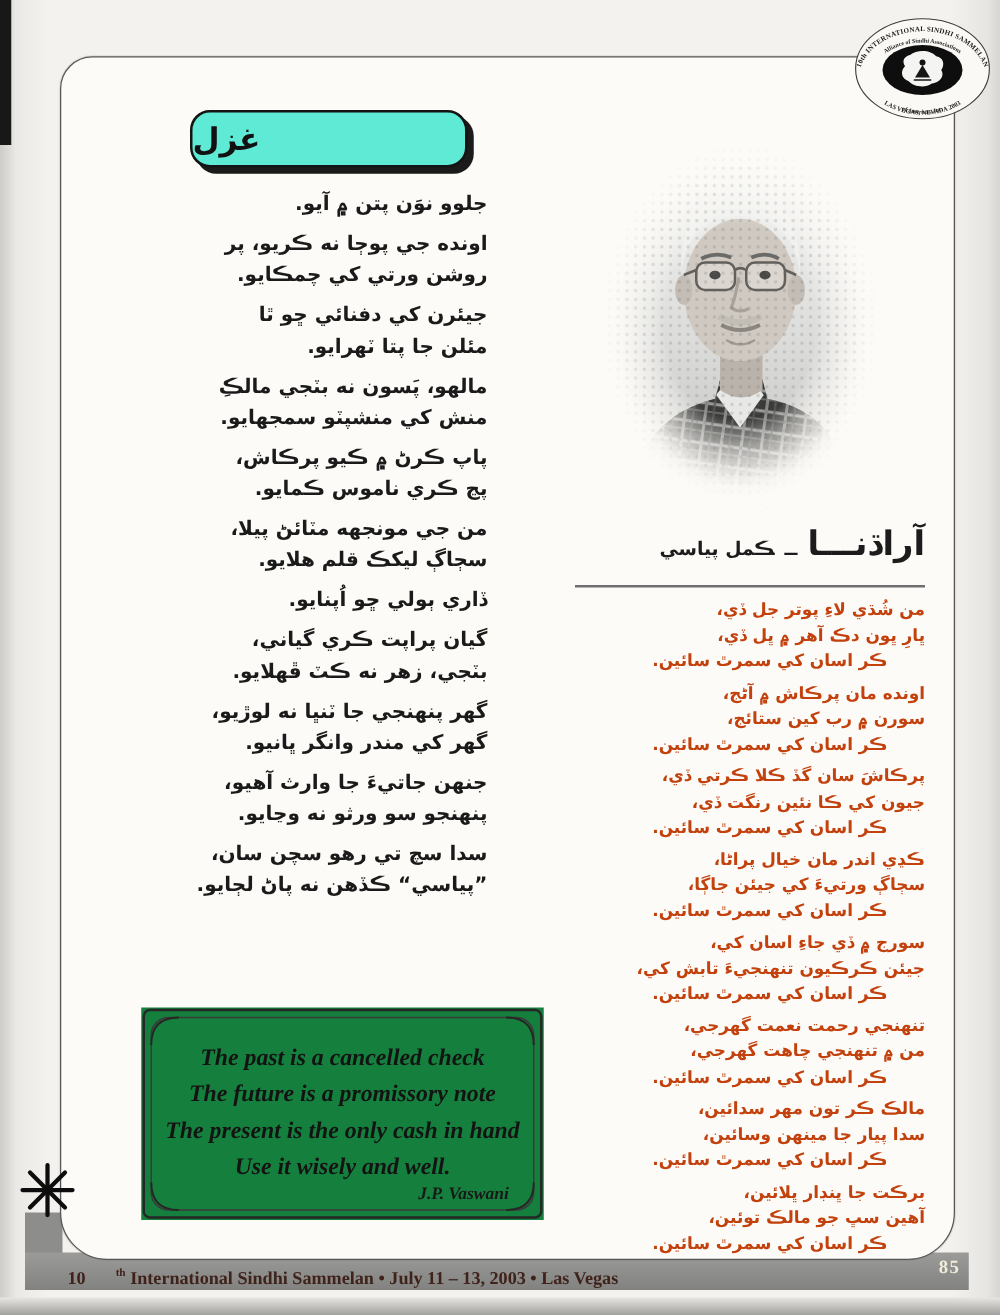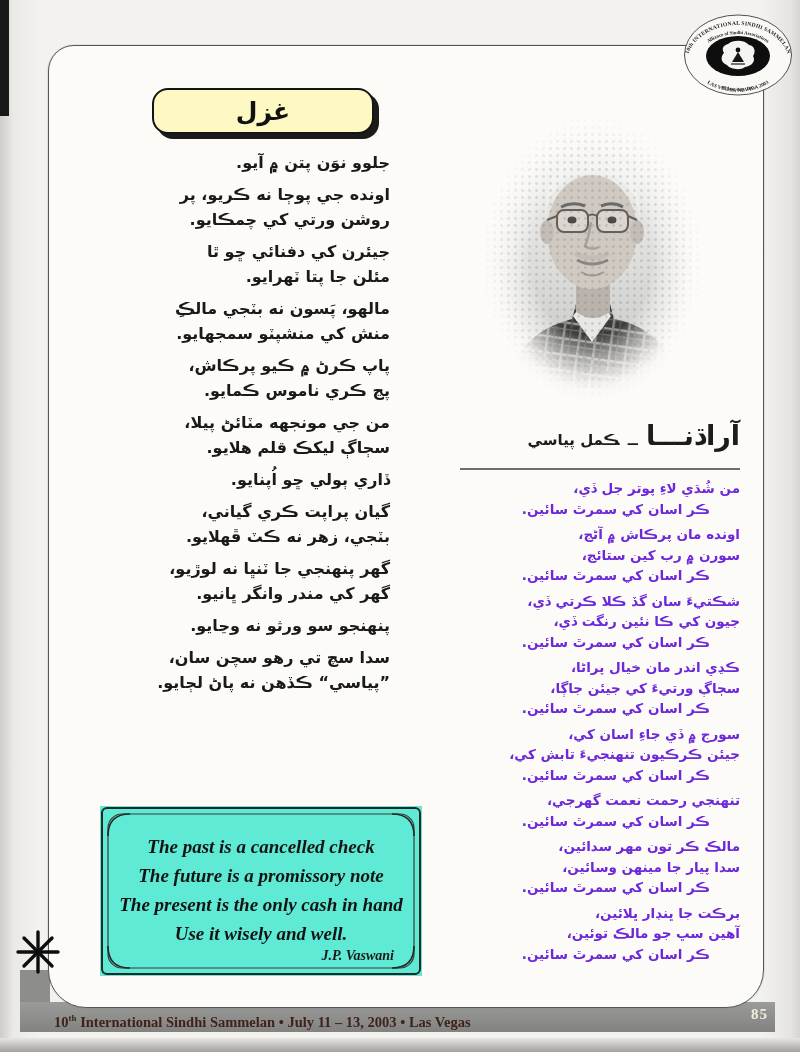--- a/index.html
+++ b/index.html
@@ -21,24 +21,24 @@
   .page-frame{
     left:48px;top:45px;width:714px;height:961px;background:#fcfbf8;
     border:1.5px solid #565656;
     border-radius:26px 26px 38px 38px;
     box-shadow:0 0 0 1px rgba(120,120,120,.15);
   }
   
   .logo{left:682px;top:13px;width:112px;height:84px;}
   
   .ghazal-box{
-    left:152px;top:88px;width:218px;height:42px;background:#fef9c3;
+    left:152px;top:88px;width:218px;height:42px;background:#5eead4;
     border:2.2px solid #141414;border-radius:16px;
     box-shadow:5px 5px 0 #1b1b1b;
-    display:flex;align-items:center;justify-content:center;
+    display:flex;align-items:center;
   }
   .ghazal-box .g-label{font-family:"DejaVu Sans",sans-serif;font-weight:bold;font-size:25px;color:#111;}
   
   .left-poem{
     left:116px;top:150px;width:274px;direction:rtl;text-align:right;
     font-family:"DejaVu Sans",sans-serif;font-weight:bold;font-size:16px;color:#1a1a1a;
   }
   .left-poem .couplet{margin-bottom:7px;}
   .left-poem .pline{line-height:25px;letter-spacing:.5px;}
   
@@ -55,40 +55,40 @@
   
   .aradhana{left:458px;top:420px;width:282px;direction:rtl;text-align:right;
     font-family:"DejaVu Sans",sans-serif;color:#1c1c1c;}
   .aradhana .t-main{font-size:27px;font-weight:bold;letter-spacing:1px;}
   .aradhana .t-dash{font-size:15px;font-weight:bold;margin:0 8px;}
   .aradhana .t-author{font-size:15px;font-weight:bold;}
   .title-underline{left:460px;top:468px;width:280px;height:0;border-top:2px solid #6f6f6f;}
   
   .right-poem{
     left:452px;top:478px;width:288px;direction:rtl;text-align:right;
-    font-family:"DejaVu Sans",sans-serif;font-weight:bold;font-size:13.5px;color:#6d28d9;
+    font-family:"DejaVu Sans",sans-serif;font-weight:bold;font-size:13.5px;color:#c2410c;
   }
   .right-poem .stanza{margin-bottom:5px;}
   .right-poem .pline{line-height:20.5px;letter-spacing:.3px;}
   .right-poem .refrain{padding-right:30px;}
   
-  .quote-box{left:100px;top:806px;width:322px;height:170px;background:#5eead4;}
+  .quote-box{left:113px;top:806px;width:322px;height:170px;background:#15803d;}
   .quote-box svg.qframe{position:absolute;left:0;top:0;}
   .quote-text{position:absolute;left:10px;top:26px;width:302px;text-align:center;
     font-family:"Liberation Serif",serif;font-style:italic;font-weight:bold;
     font-size:19px;line-height:29px;color:#131313;}
   .quote-attrib{position:absolute;right:28px;top:142px;
     font-family:"Liberation Serif",serif;font-style:italic;font-weight:bold;
     font-size:14px;color:#181818;}
   
   .asterisk{left:14px;top:928px;width:48px;height:48px;}
   
   .footer-text{left:54px;top:1007px;height:22px;line-height:22px;
     font-family:"Liberation Serif",serif;font-weight:bold;font-size:14.5px;color:#3f231b;}
-  .footer-text sup{font-size:9px;}
+  .footer-text sup{font-size:9px;margin-left:24px;}
   .page-number{right:32px;top:1006px;font-family:"Liberation Serif",serif;font-weight:bold;
     font-size:15px;color:#f2ecdb;letter-spacing:1px;}
   .z1{z-index:1}.z2{z-index:2}.z3{z-index:3}.z4{z-index:4}.z5{z-index:5}
 </style>
 </head>
 <body>
 
 <div class="abs edge-left z1"></div>
 <div class="abs edge-right z1"></div>
 <div class="abs edge-bottom z1"></div>
@@ -166,20 +166,21 @@
     </div>
   <div class="couplet">
       <div class="pline">گيان پراپت ڪري گياني،</div>
       <div class="pline">بٽجي، زهر نه ڪٽ ڦهلايو.</div>
     </div>
   <div class="couplet">
       <div class="pline">گهر پنهنجي جا ٽنڀا نه لوڙيو،</div>
       <div class="pline">گهر کي مندر وانگر ڀانيو.</div>
     </div>
   <div class="couplet">
+      <div class="pline">جنهن جاتيءَ جا وارث آهيو،</div>
       <div class="pline">پنهنجو سو ورثو نه وڃايو.</div>
     </div>
   <div class="couplet">
       <div class="pline">سدا سچ تي رهو سچن سان،</div>
       <div class="pline">”پياسي“ ڪڏهن نه پاڻ لڄايو.</div>
     </div>
 </div>
 
 <div class="abs photo z3">
   <div class="dots-under"></div>
@@ -235,44 +236,46 @@
 </div>
 
 <div class="abs aradhana z3">
   <span class="t-main">آراڌنـــا</span><span class="t-dash">ــ</span><span class="t-author">ڪمل پياسي</span>
 </div>
 <div class="abs title-underline z3"></div>
 
 <div class="abs right-poem z3">
   <div class="stanza">
       <div class="pline">من شُڌي لاءِ پوتر جل ڏي،</div>
+      <div class="pline">ڀارِ ڀون دڪ آهر ۾ ڀل ڏي،</div>
       <div class="pline refrain">ڪر اسان کي سمرٿ سائين.</div>
     </div>
   <div class="stanza">
       <div class="pline">اونده مان پرڪاش ۾ آڻج،</div>
       <div class="pline">سورن ۾ رب کين ستائج،</div>
       <div class="pline refrain">ڪر اسان کي سمرٿ سائين.</div>
     </div>
   <div class="stanza">
-      <div class="pline">شڪتيءَ سان گڏ ڪلا ڪرتي ڏي،</div>
+      <div class="pline">پرڪاشَ سان گڏ ڪلا ڪرتي ڏي،</div>
       <div class="pline">جيون کي ڪا نئين رنگت ڏي،</div>
       <div class="pline refrain">ڪر اسان کي سمرٿ سائين.</div>
     </div>
   <div class="stanza">
       <div class="pline">ڪڍي اندر مان خيال پراڻا،</div>
       <div class="pline">سڄاڳ ورتيءَ کي جيئن جاڳا،</div>
       <div class="pline refrain">ڪر اسان کي سمرٿ سائين.</div>
     </div>
   <div class="stanza">
       <div class="pline">سورج ۾ ڏي جاءِ اسان کي،</div>
       <div class="pline">جيئن ڪرڪيون تنهنجيءَ تابش کي،</div>
       <div class="pline refrain">ڪر اسان کي سمرٿ سائين.</div>
     </div>
   <div class="stanza">
       <div class="pline">تنهنجي رحمت نعمت گهرجي،</div>
+      <div class="pline">من ۾ تنهنجي چاهت گهرجي،</div>
       <div class="pline refrain">ڪر اسان کي سمرٿ سائين.</div>
     </div>
   <div class="stanza">
       <div class="pline">مالڪ ڪر تون مهر سدائين،</div>
       <div class="pline">سدا پيار جا مينهن وسائين،</div>
       <div class="pline refrain">ڪر اسان کي سمرٿ سائين.</div>
     </div>
   <div class="stanza">
       <div class="pline">برڪت جا ڀنڊار ڀلائين،</div>
       <div class="pline">آهين سڀ جو مالڪ توئين،</div>

